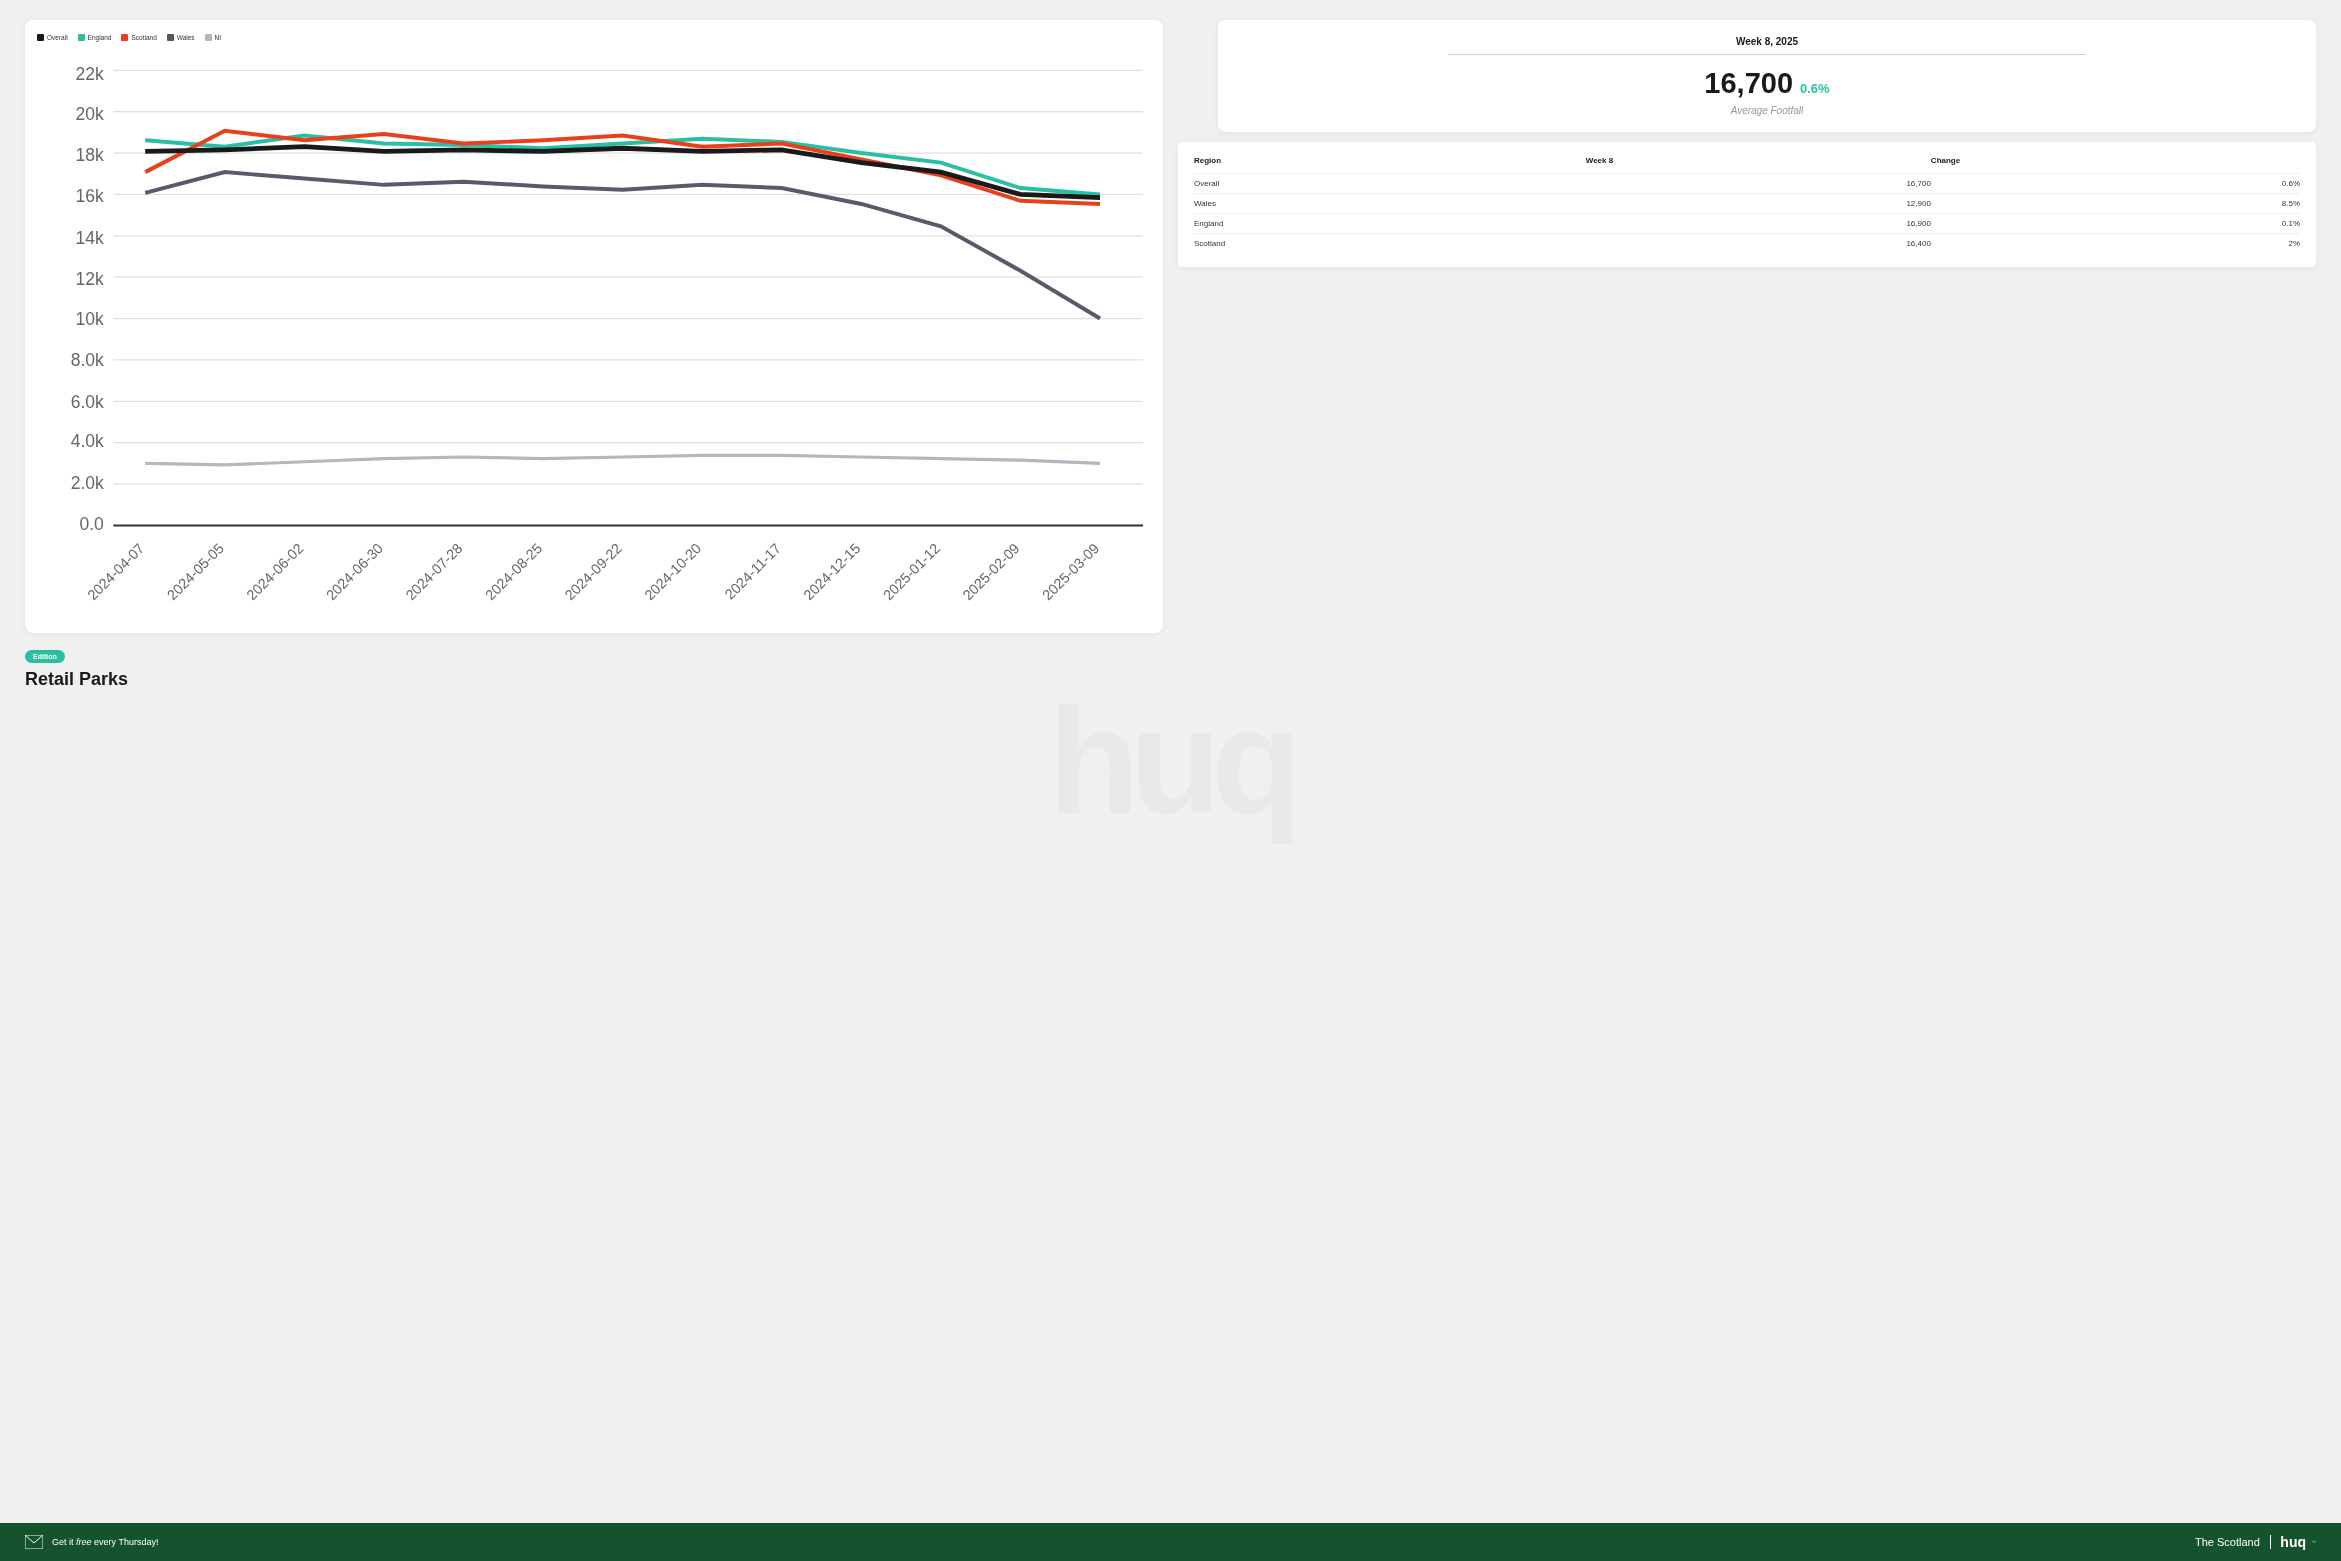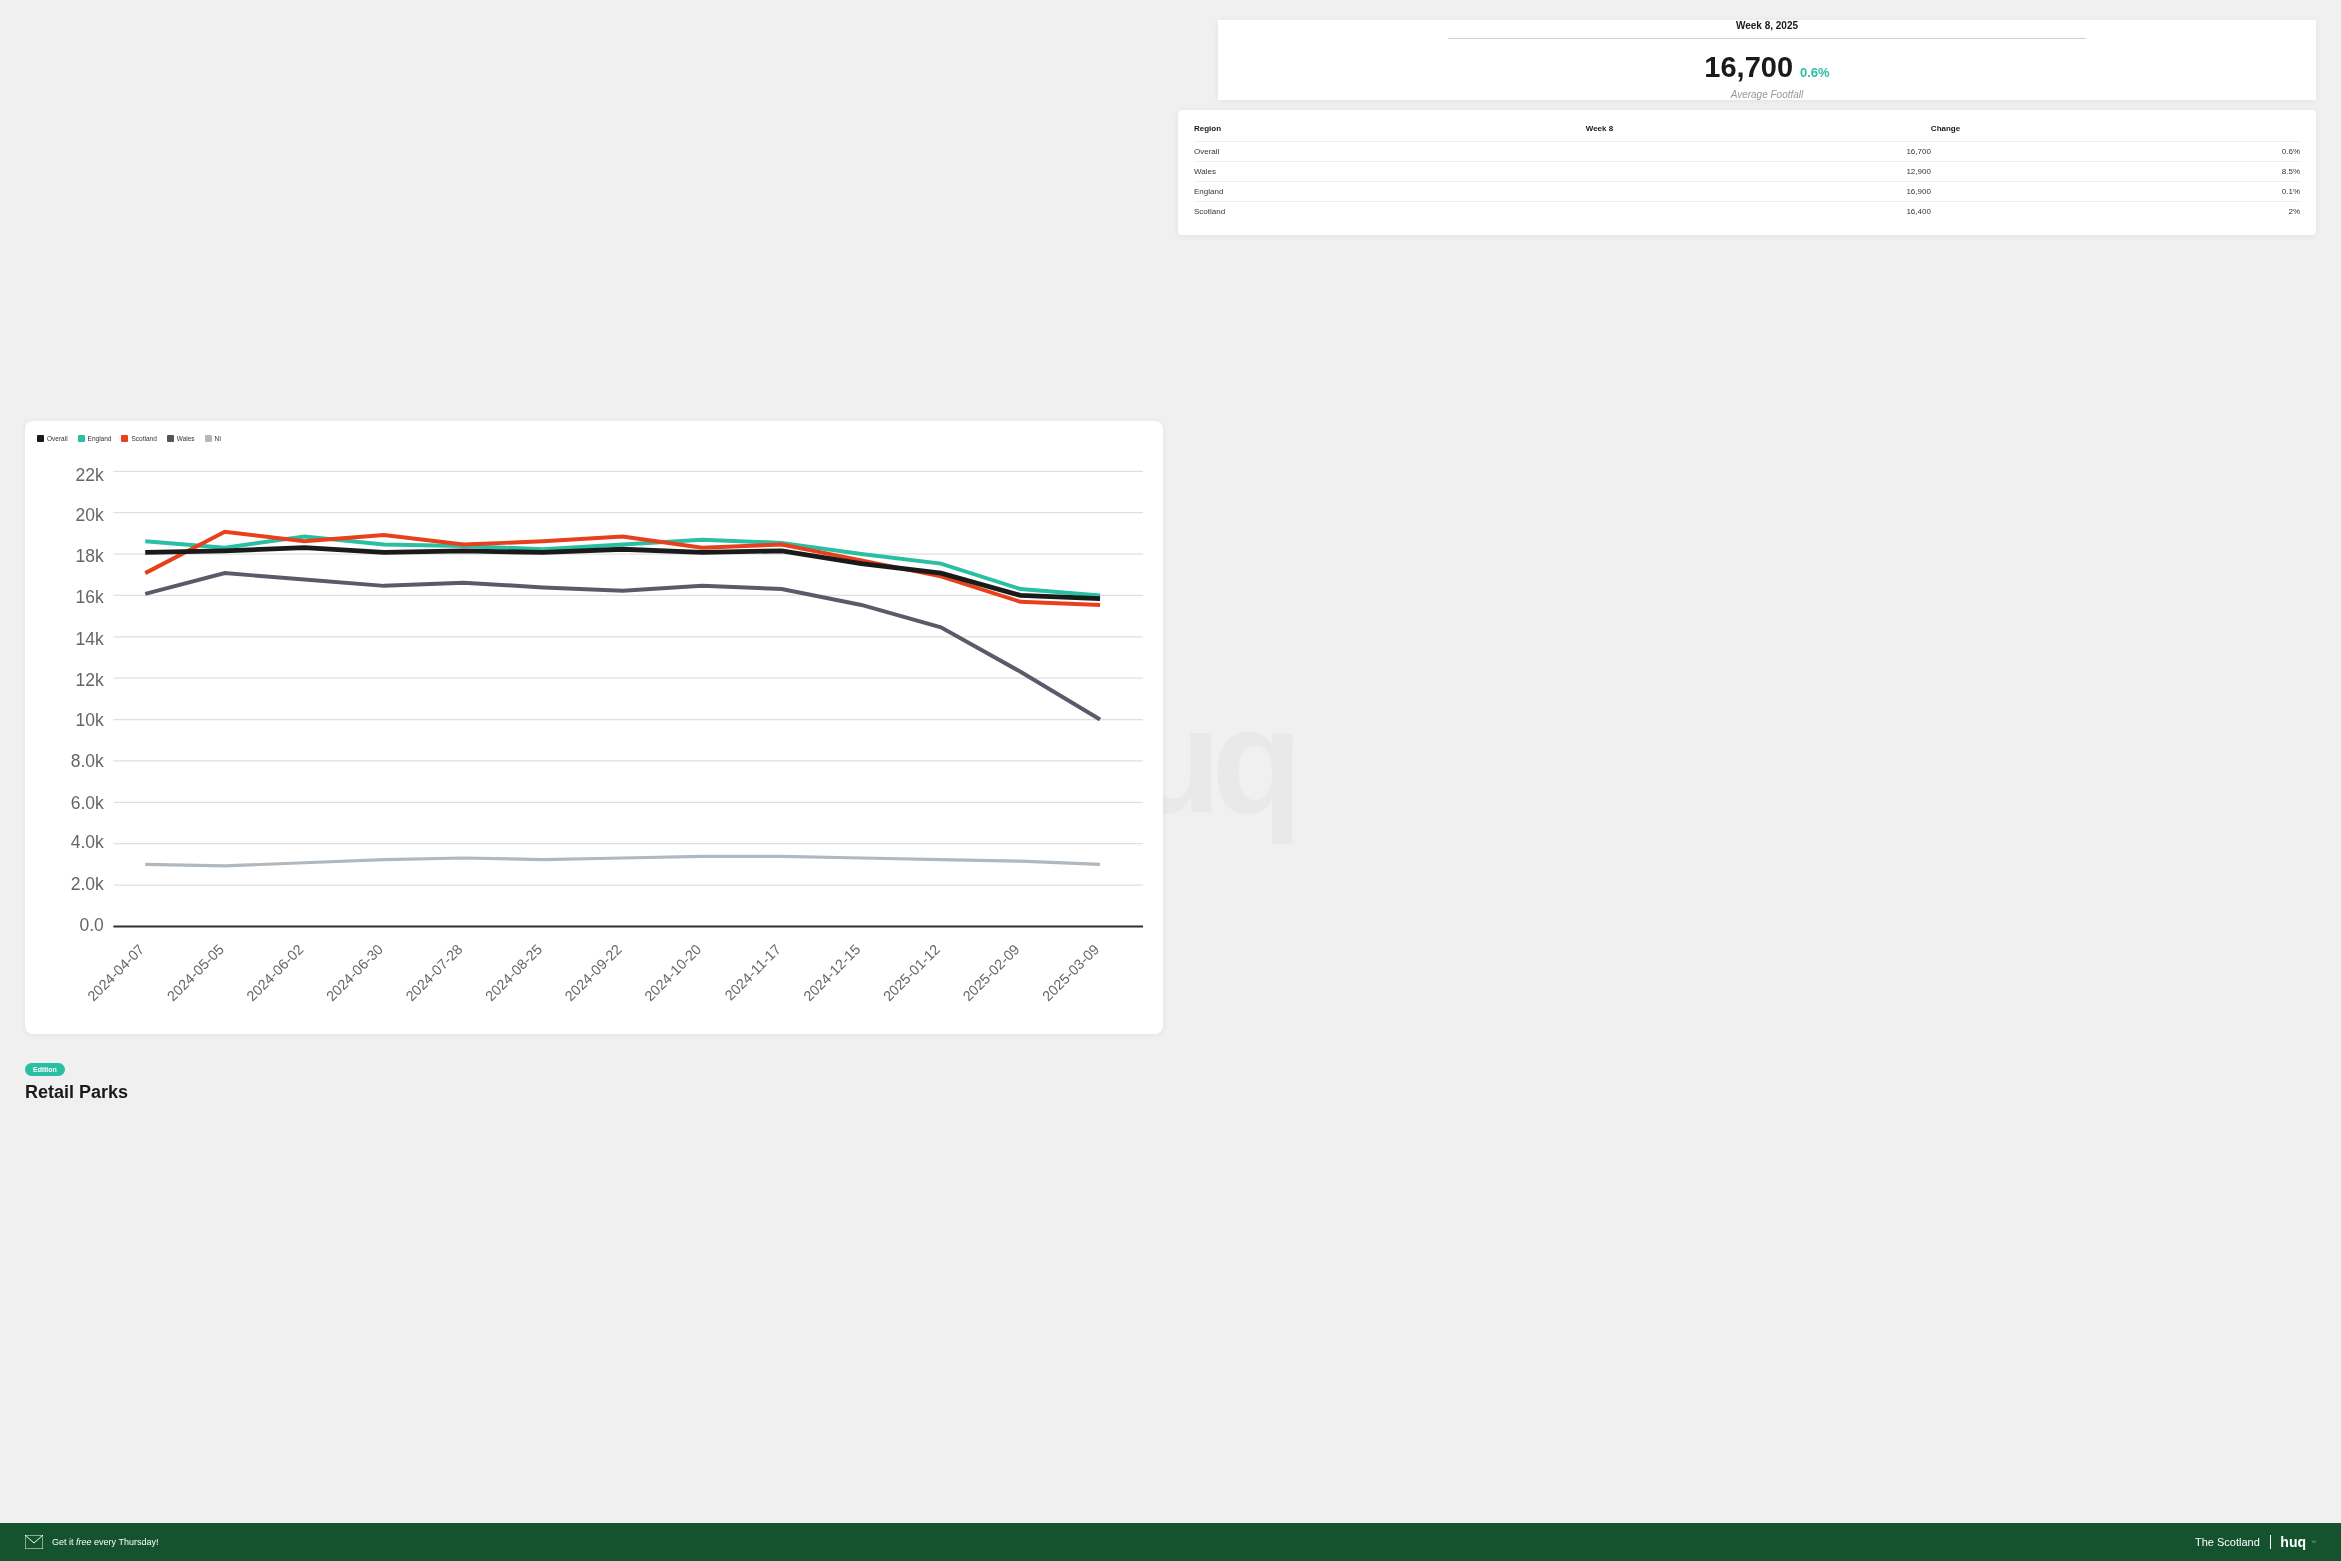--- a/index.html
+++ b/index.html
@@ -32,23 +32,22 @@
       font-size: 150px;
       font-weight: 900;
       color: #888;
       letter-spacing: -10px;
       overflow: hidden;
       z-index: 0;
     }
     .left-col {
       display: flex;
       flex-direction: column;
-      gap: 24px;
+      gap: 12px;
       z-index: 1;
-      justify-content: center;
     }
     .right-col {
       display: flex;
       flex-direction: column;
       gap: 10px;
       z-index: 1;
     }
     
     .chart-card {
       background: #fff;
@@ -97,22 +96,22 @@
     }
     .edition-title {
       font-size: 18px;
       font-weight: 900;
       color: #1a1a1a;
       line-height: 1.1;
     }
     
     .stats-card {
       background: #fff;
-      border-radius: 0;
-      padding: 0 18px;
+      border-radius: 8px;
+      padding: 16px 18px;
       box-shadow: 0 1px 6px rgba(0,0,0,0.06);
       margin-left: 40px;
     }
     .week-label {
       font-size: 10px;
       font-weight: 700;
       color: #1a1a1a;
       text-align: center;
       margin-bottom: 7px;
     }

